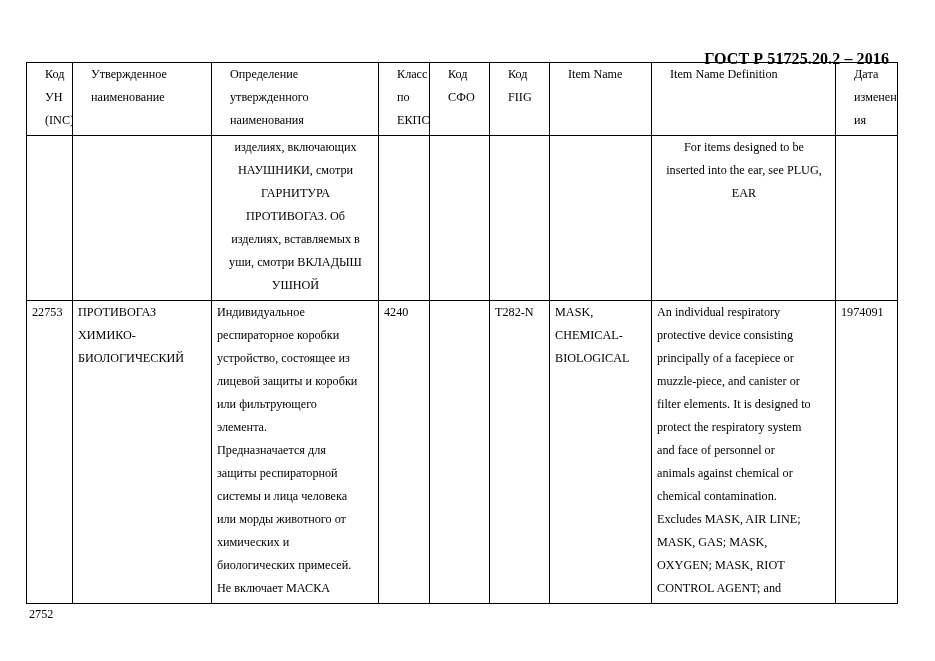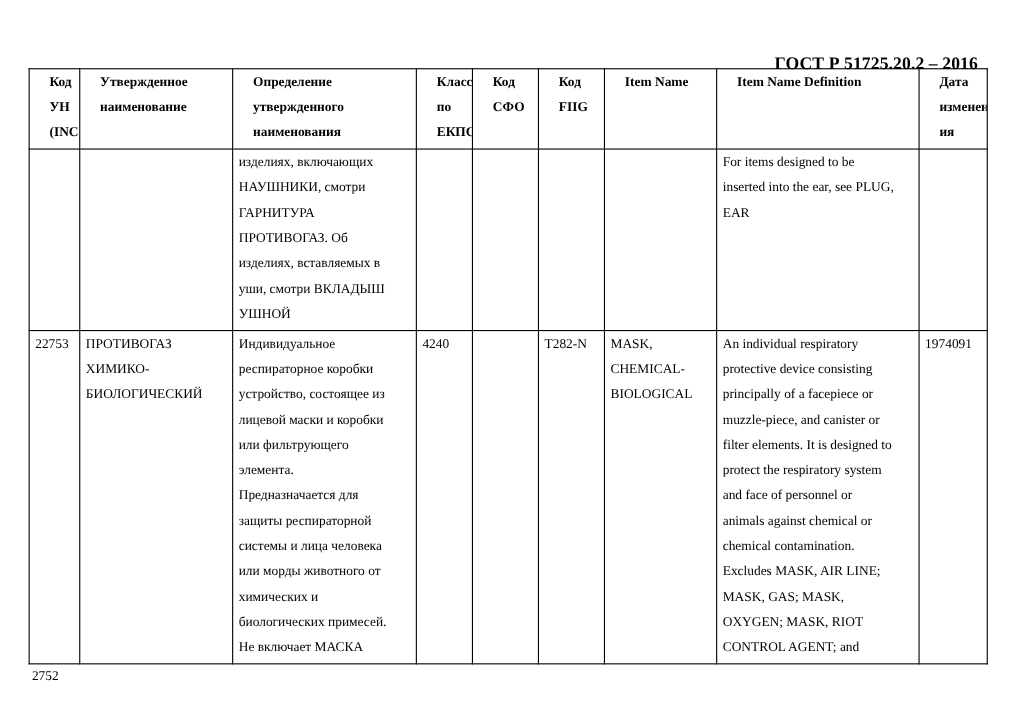--- a/index.html
+++ b/index.html
@@ -36,26 +36,27 @@
     }
     table.gost th, table.gost td {
       border: 1.6px solid #000;
       vertical-align: top;
       text-align: left;
       padding: 0 4px 0 5px;
       overflow: hidden;
       word-wrap: break-word;
     }
     table.gost th {
-      font-weight: bold;
+      font-weight: normal;
       height: 72px;
       padding-left: 18px;
     }
     table.gost tr.row-cont td {
       height: 164px;
+      text-align: center;
     }
     table.gost tr.row-main td {
       height: 302px;
     }
     .line {
       display: block;
       white-space: nowrap;
     }
     .page-number {
       position: absolute;
@@ -154,21 +155,21 @@
       </td>
       <td>
         <span class="line">ПРОТИВОГАЗ</span>
         <span class="line">ХИМИКО-</span>
         <span class="line">БИОЛОГИЧЕСКИЙ</span>
       </td>
       <td>
         <span class="line">Индивидуальное</span>
         <span class="line">респираторное коробки</span>
         <span class="line">устройство, состоящее из</span>
-        <span class="line">лицевой маски и коробки</span>
+        <span class="line">лицевой защиты и коробки</span>
         <span class="line">или фильтрующего</span>
         <span class="line">элемента.</span>
         <span class="line">Предназначается для</span>
         <span class="line">защиты респираторной</span>
         <span class="line">системы и лица человека</span>
         <span class="line">или морды животного от</span>
         <span class="line">химических и</span>
         <span class="line">биологических примесей.</span>
         <span class="line">Не включает МАСКА</span>
       </td>

